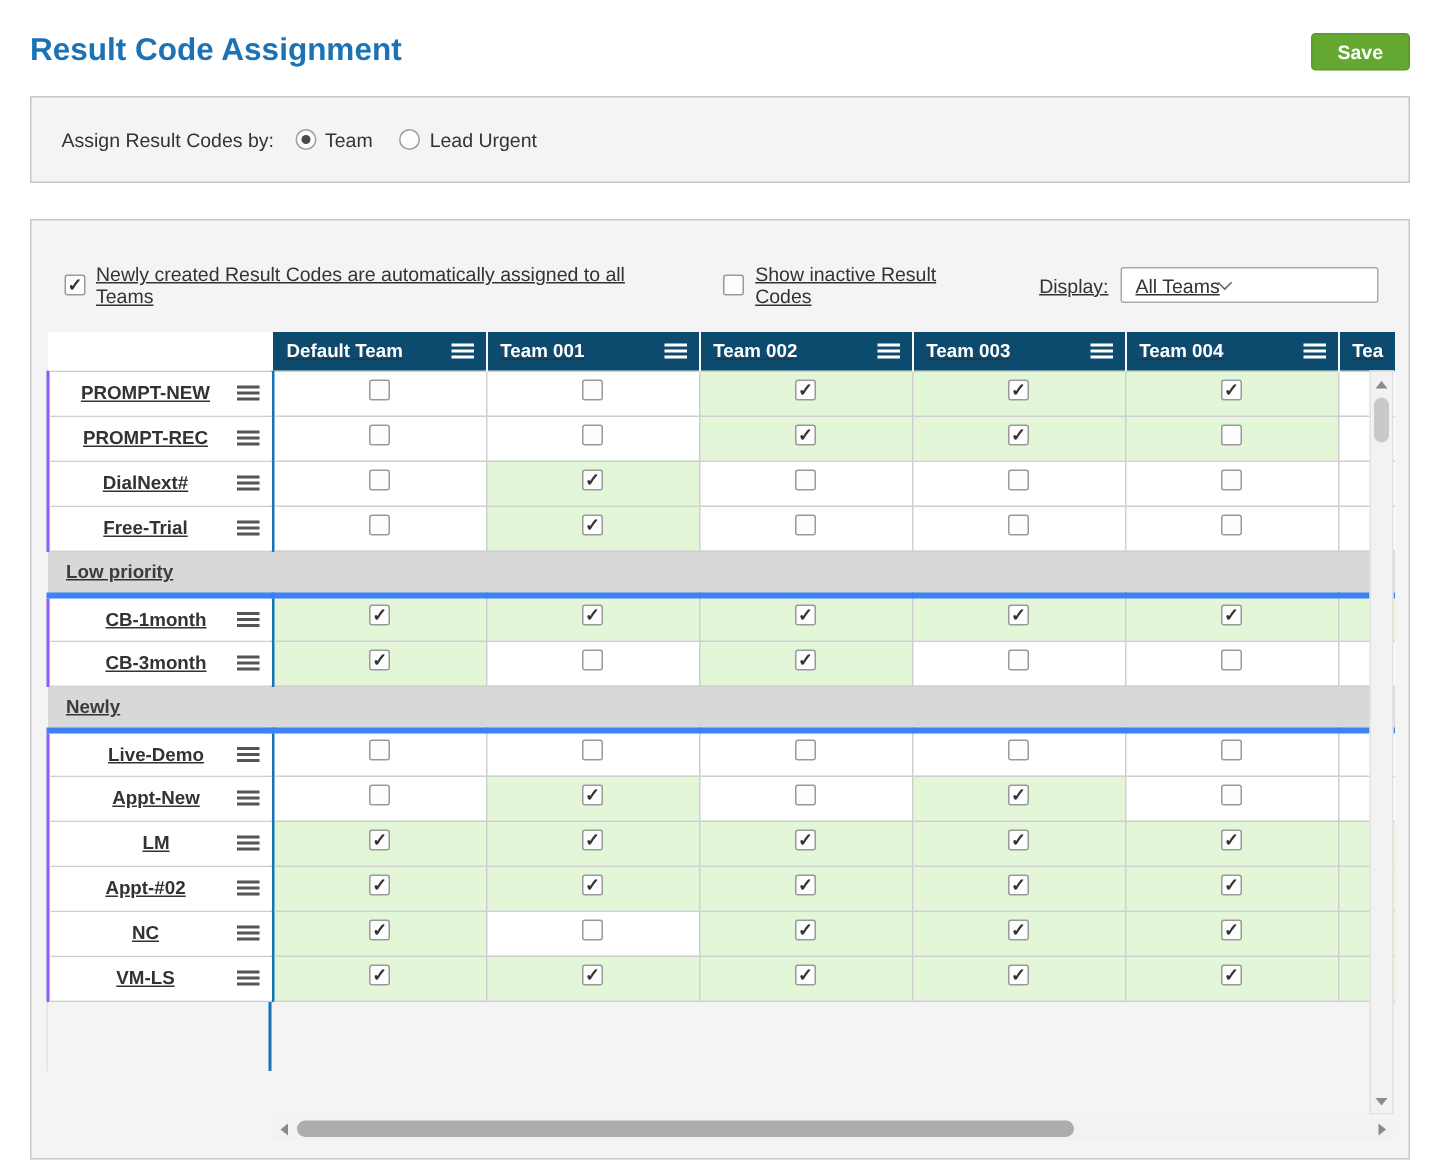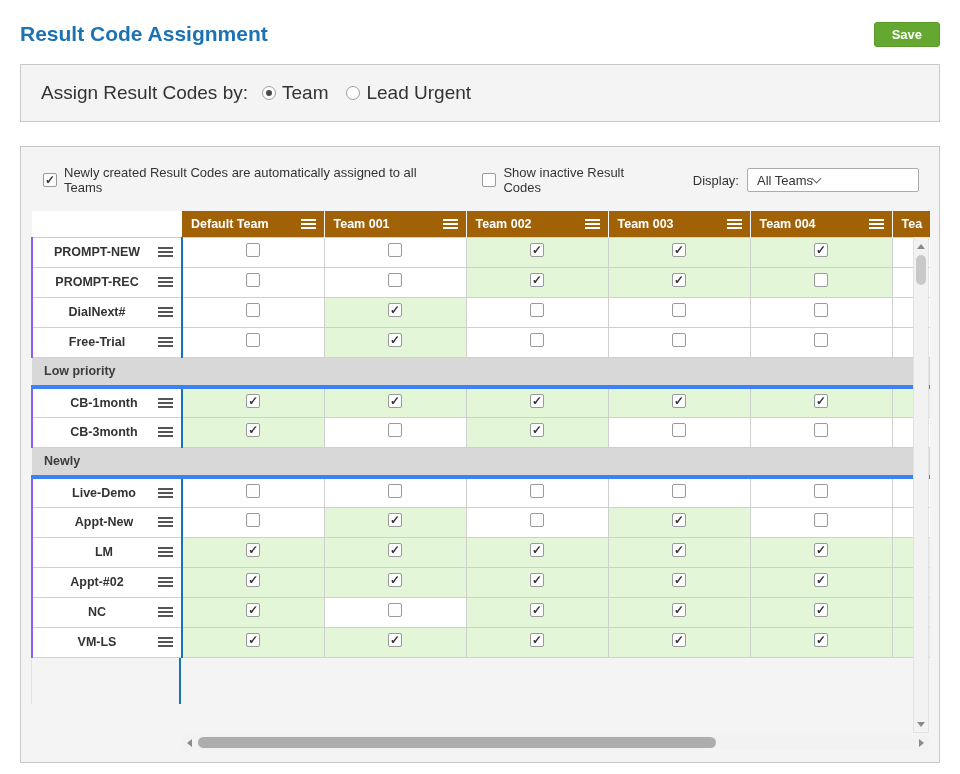--- a/index.html
+++ b/index.html
@@ -9,43 +9,43 @@
 
   
   .topbar { display:flex; justify-content:space-between; align-items:center; height:36px; margin-bottom:12px; }
   .page-title { margin:0; font-size:21px; font-weight:600; color:#1b72b4; }
   .save-btn { background:#64a831; color:#fff; border:1px solid #5a9a27; border-radius:3px;
               font-family:"Liberation Sans", sans-serif; font-size:13px; font-weight:bold;
               padding:4px 17px; cursor:pointer; }
 
   
   .panel { background:#f4f4f4; border:1px solid #c8c8c8; }
-  .assign-panel { height:58px; display:flex; align-items:center; padding:0 20px; margin-bottom:24px; gap:14px; font-size:19px; }
+  .assign-panel { height:58px; display:flex; align-items:center; padding:0 20px; margin-bottom:24px; gap:14px; font-size:13px; }
   .radio-group { display:flex; gap:18px; }
   .radio-option { display:flex; align-items:center; gap:6px; cursor:pointer; }
   .radio-dot { width:14px; height:14px; border-radius:50%; border:1px solid #9f9f9f; background:#fdfdfd; position:relative; flex:none; }
   .radio-dot.selected::after { content:""; position:absolute; inset:3px; background:#4a4a4a; border-radius:50%; }
 
-  .table-panel { padding:10px 10px 12px 10px; }
+  .table-panel { padding:20px 10px 12px 10px;text-decoration:underline; }
   .options-row { display:flex; align-items:center; gap:30px; padding:8px 10px 16px 12px; font-size:13px; }
   .check-option { display:flex; align-items:center; gap:7px; cursor:pointer; }
   .cb { width:14px; height:14px; border:1px solid #9a9a9a; background:#fdfdfd; display:inline-block;
         position:relative; border-radius:2px; flex:none; cursor:pointer; }
   .cb.checked::after { content:"✓"; position:absolute; left:0; top:-1px; width:100%; text-align:center;
         font-size:12px; line-height:14px; color:#333; font-weight:bold; }
   .display-group { margin-left:auto; display:flex; align-items:center; gap:8px; }
   .select { width:172px; height:24px; background:#fff; border:1px solid #ababab; border-radius:2px;
             display:flex; align-items:center; justify-content:flex-start; padding:0 9px; cursor:pointer; }
   .chevron { width:7px; height:7px; border-right:1px solid #666; border-bottom:1px solid #666;
              transform:rotate(45deg); margin-top:-3px; }
 
   
   .grid-area { position:relative; height:522px; }
   table.grid { border-collapse:collapse; table-layout:fixed; width:898px; }
-  thead th { height:26px; background:#a16207; color:#fff; font-size:12.5px; font-weight:bold;
+  thead th { height:26px; background:#0c4a6e; color:#fff; font-size:12.5px; font-weight:bold;
              text-align:left; position:relative; padding:0 26px 0 9px;
              border-right:1px solid rgba(255,255,255,.45); white-space:nowrap; overflow:hidden; }
   th.label-header { background:#fff; border:none; border-bottom:1px solid #ccc; }
   th.partial { border-right:none; }
   .menu-icon { position:absolute; right:8px; top:50%; margin-top:-5px; width:15px; height:2px;
                background:currentColor; box-shadow:0 4px 0 currentColor, 0 8px 0 currentColor; cursor:pointer; }
   .label-cell { position:relative; background:#fff; border-bottom:1px solid #d0d0d0; border-left:2px solid #8b5cf6;
                 border-right:2px solid #1673b8; padding:0 30px 0 10px; font-weight:600; font-size:12.5px;
                 height:30px; white-space:nowrap; overflow:hidden;text-align:center; }
   .label-cell.indent { padding-left:24px; }

